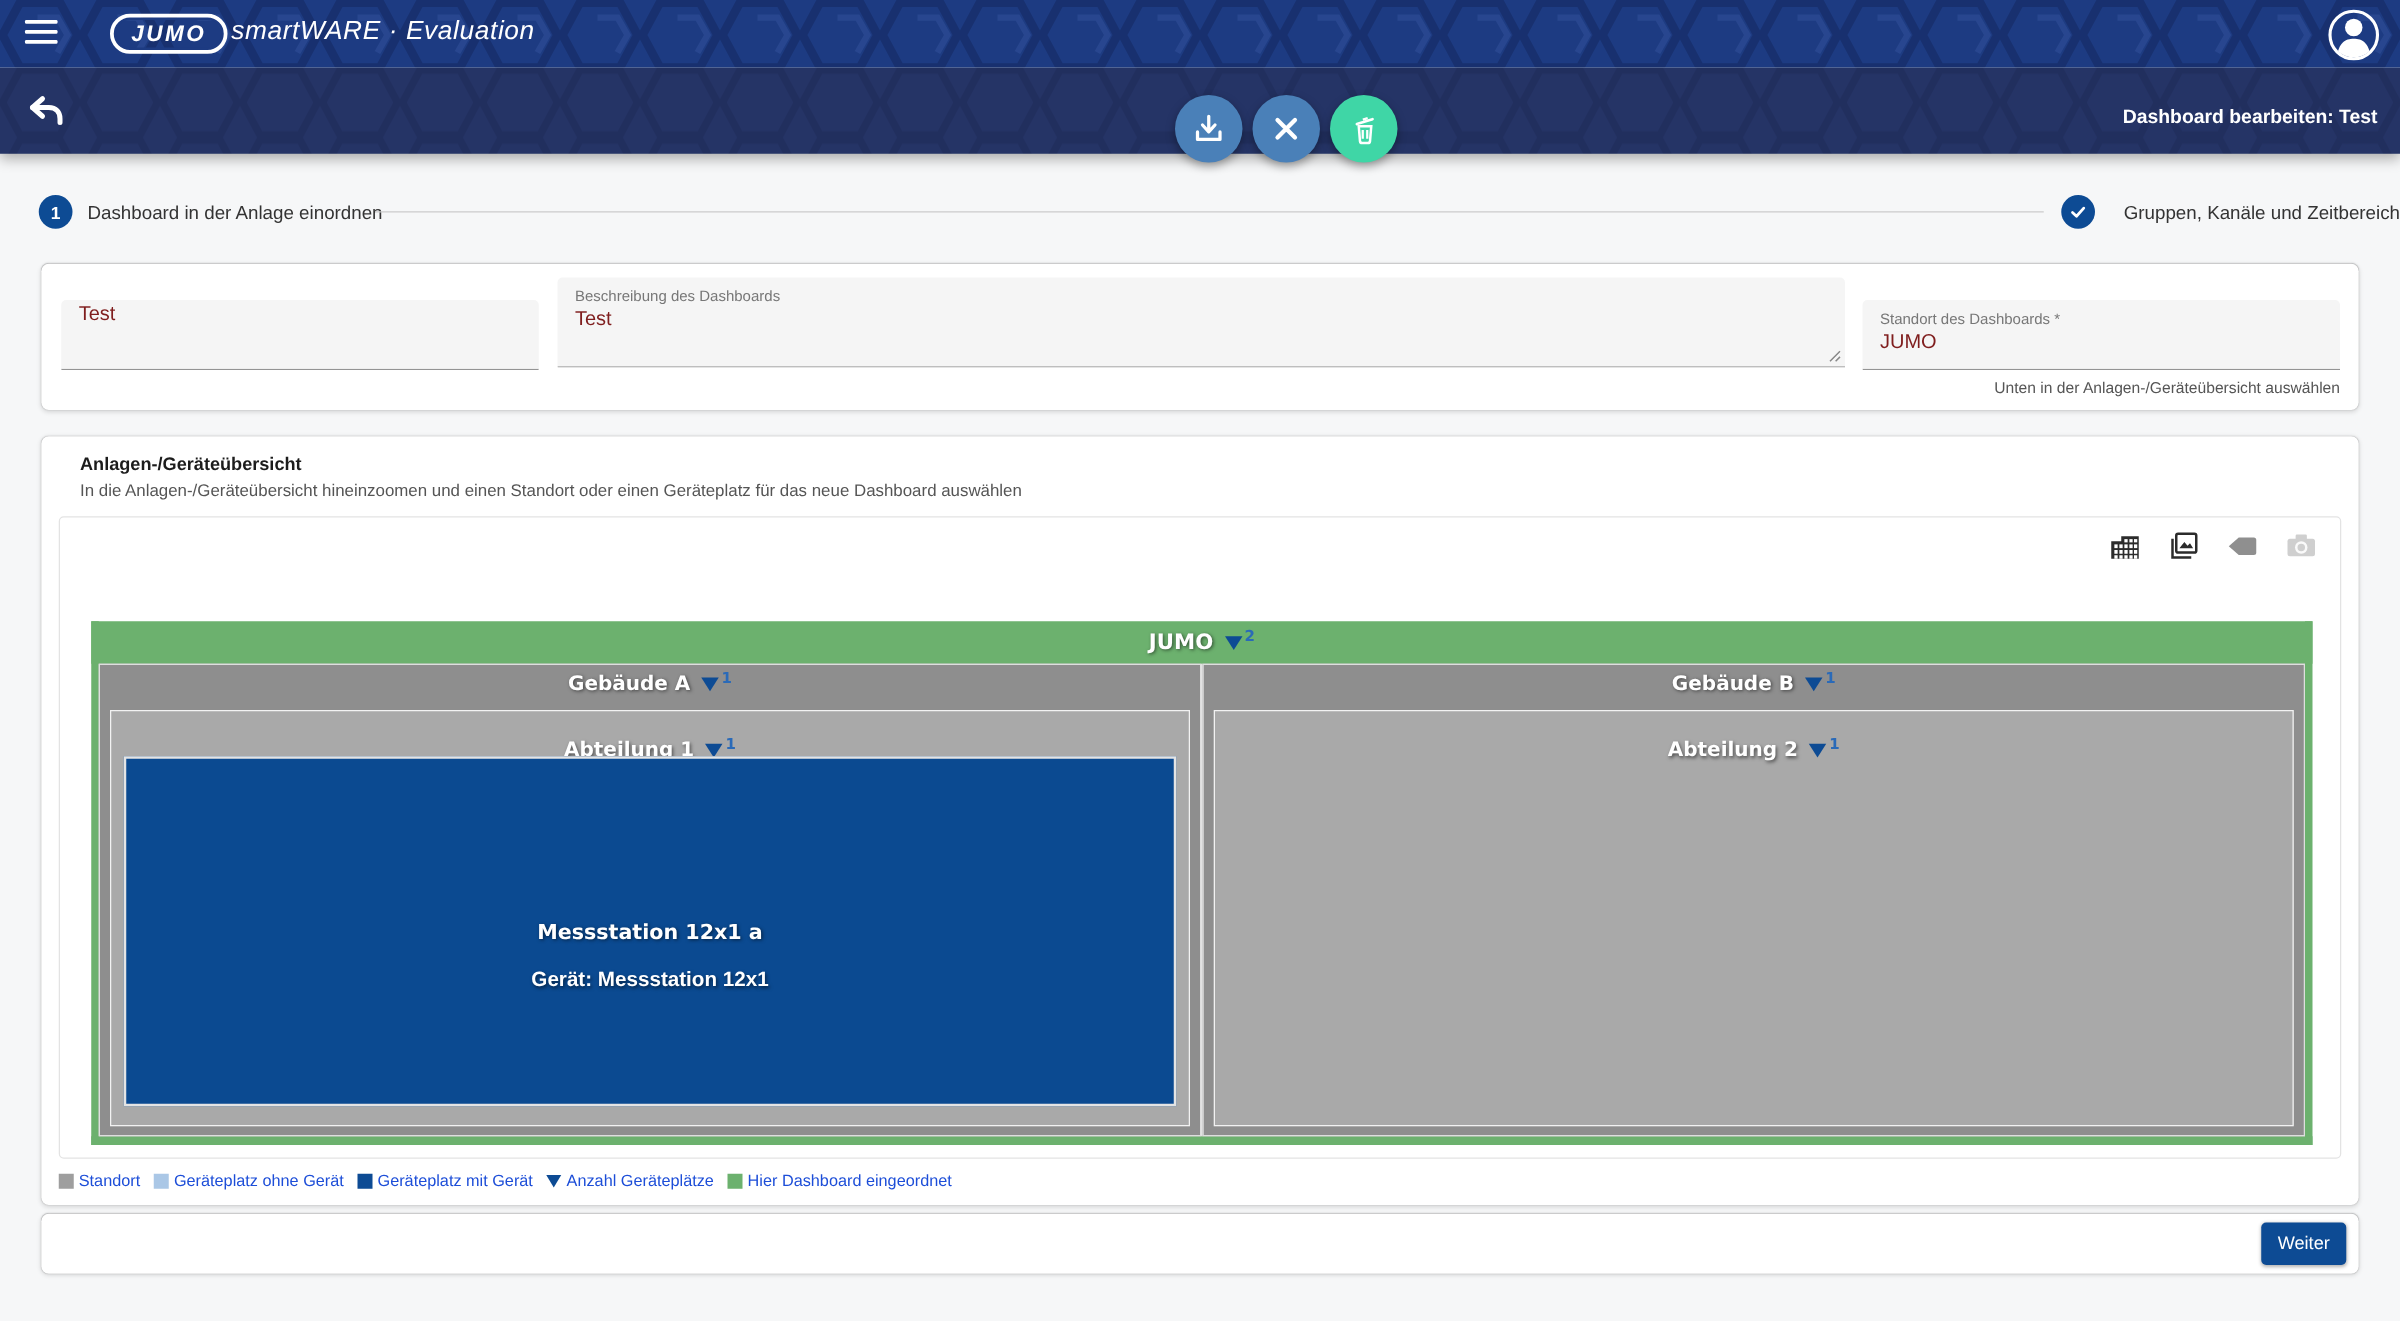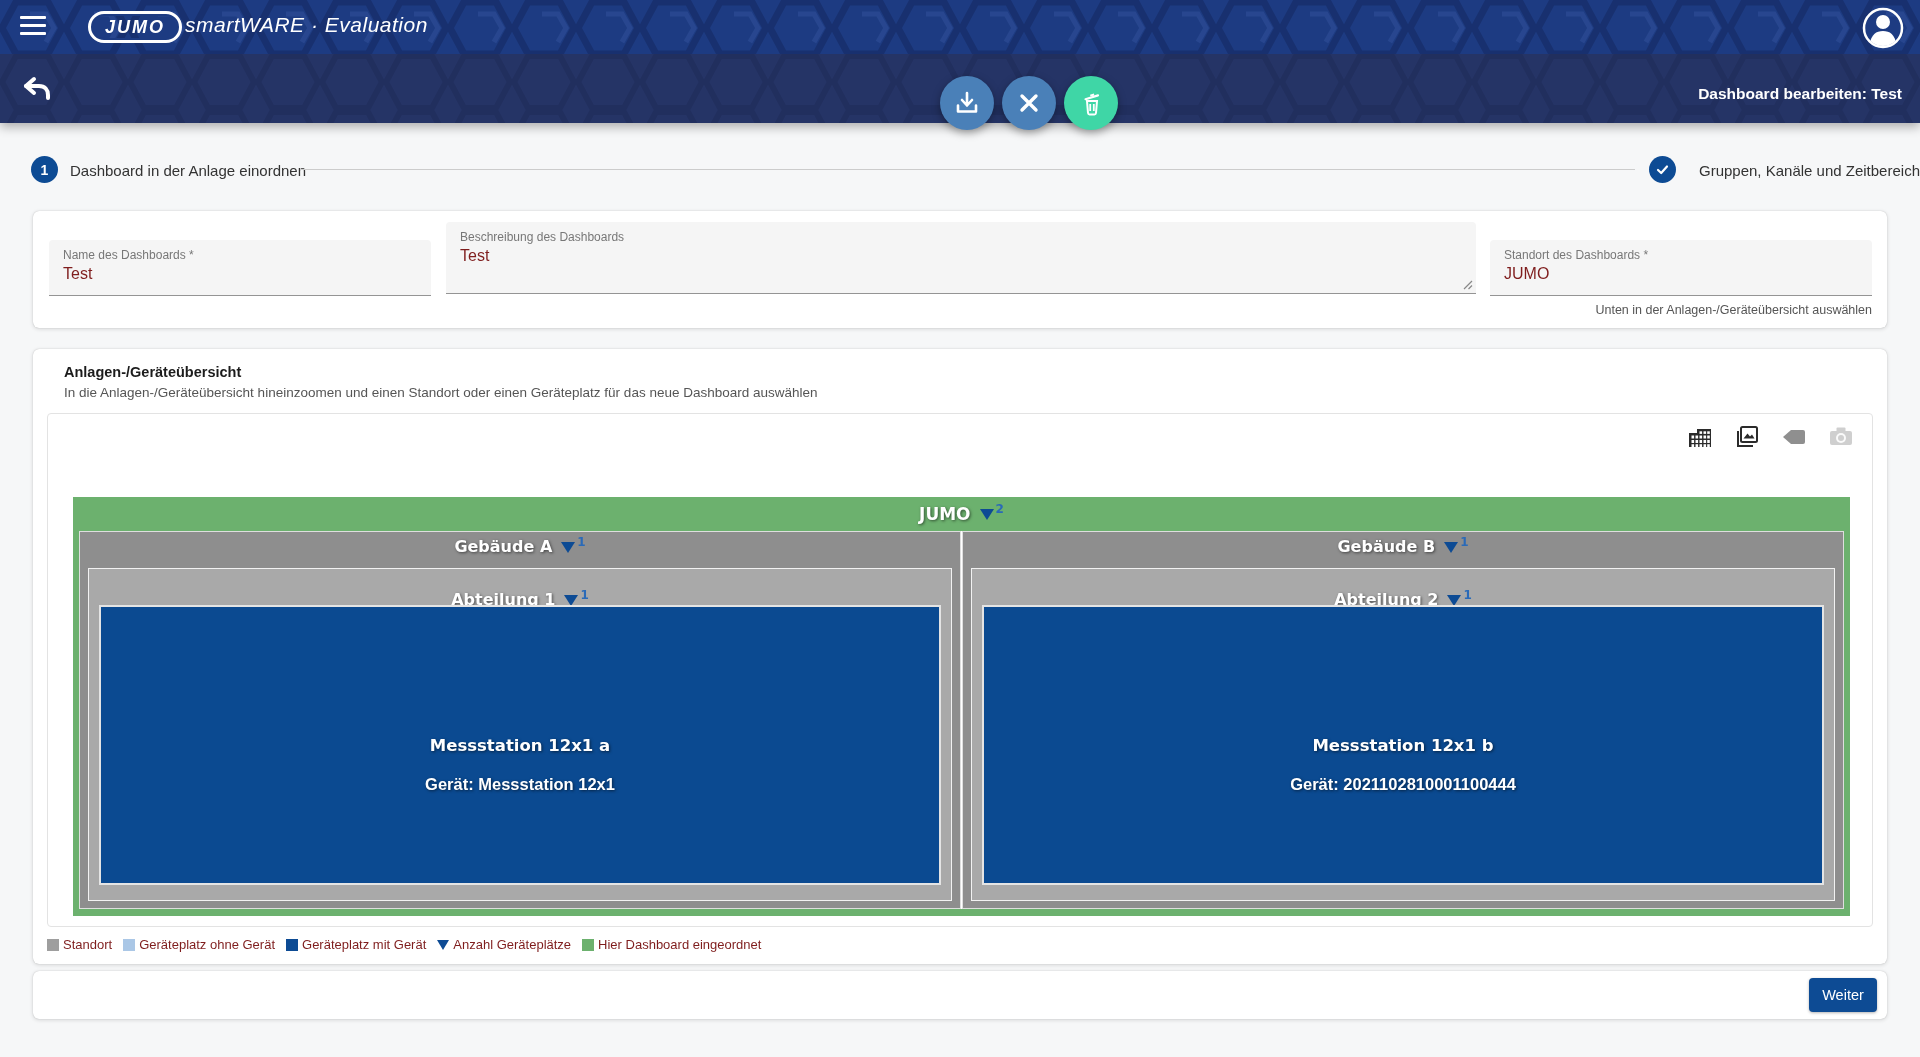--- a/index.html
+++ b/index.html
@@ -131,21 +131,21 @@
     text-shadow:1px 1px 3px rgba(0,0,0,0.55);margin-top:30px; }
   .device-id { position:absolute; left:0; top:61%; width:100%; text-align:center;
     color:#fff; font-weight:bold; font-size:16.5px; font-family:Liberation Sans, sans-serif;
     text-shadow:1px 1px 3px rgba(0,0,0,0.55); }
 
   .legend { position:absolute; left:14px; top:588px; display:flex; align-items:center; gap:11px; }
   .legend-item { display:flex; align-items:center; gap:4px; }
   .legend-swatch { width:12px; height:12px; display:inline-block; }
   .legend-tri { width:0; height:0; border-left:6px solid transparent; border-right:6px solid transparent;
     border-top:10px solid #0d4b94; display:inline-block; }
-  .legend-label { font-size:13px; color:#7f1d1d; }
+  .legend-label { font-size:13px; color:#1d4ed8; }
 
   .next-btn {
     position:absolute; right:10px; top:7px; width:68px; height:34px;
     background:#0d4b94; color:#fff; border:none; border-radius:4px;
     font-family:"Liberation Sans", sans-serif; font-size:14.5px; cursor:pointer;
     box-shadow:0 1px 3px rgba(0,0,0,0.3);
   }
 </style>
 </head>
 <body>
@@ -232,21 +232,20 @@
   <div class="step-circle step2-circle">
     <svg width="15" height="15" viewBox="0 0 15 15">
       <path d="M3 8 L6.2 11 L12 4.5" fill="none" stroke="#fff" stroke-width="2.2" stroke-linecap="round" stroke-linejoin="round"></path>
     </svg>
   </div>
   <div class="step-label step2-label">Gruppen, Kanäle und Zeitbereich</div>
 </div>
 
 <div class="card card-form">
   <div class="field f-name">
-    <div class="field-label">Name des Dashboards *</div>
     <input type="text" value="Test" style="">
   </div>
   <div class="field f-desc">
     <div class="field-label">Beschreibung des Dashboards</div>
     <textarea rows="2" style="">Test</textarea>
     <svg class="resize-handle" width="11" height="11" viewBox="0 0 11 11">
       <path d="M2 10 L10 2 M6.5 10 L10 6.5" stroke="#888" stroke-width="1.2"></path>
     </svg>
   </div>
   <div class="field f-loc">
@@ -351,24 +350,20 @@
             </span>
           </div>
           <div class="dept">
             <div class="dept-label">
               <span class="map-label">
                 <span>Abteilung 2</span>
                 <span class="tri"></span>
                 <span class="cnt">1</span>
               </span>
             </div>
-            <div class="device">
-              <div class="device-name">Messstation 12x1 b</div>
-              <div class="device-id">Gerät: 2021102810001100444</div>
-            </div>
           </div>
         </div>
 
       </div>
     </div>
   </div>
 
   <div class="legend">
     <div class="legend-item">
       <span class="legend-swatch" style="background-color: rgb(158, 158, 158);"></span>

